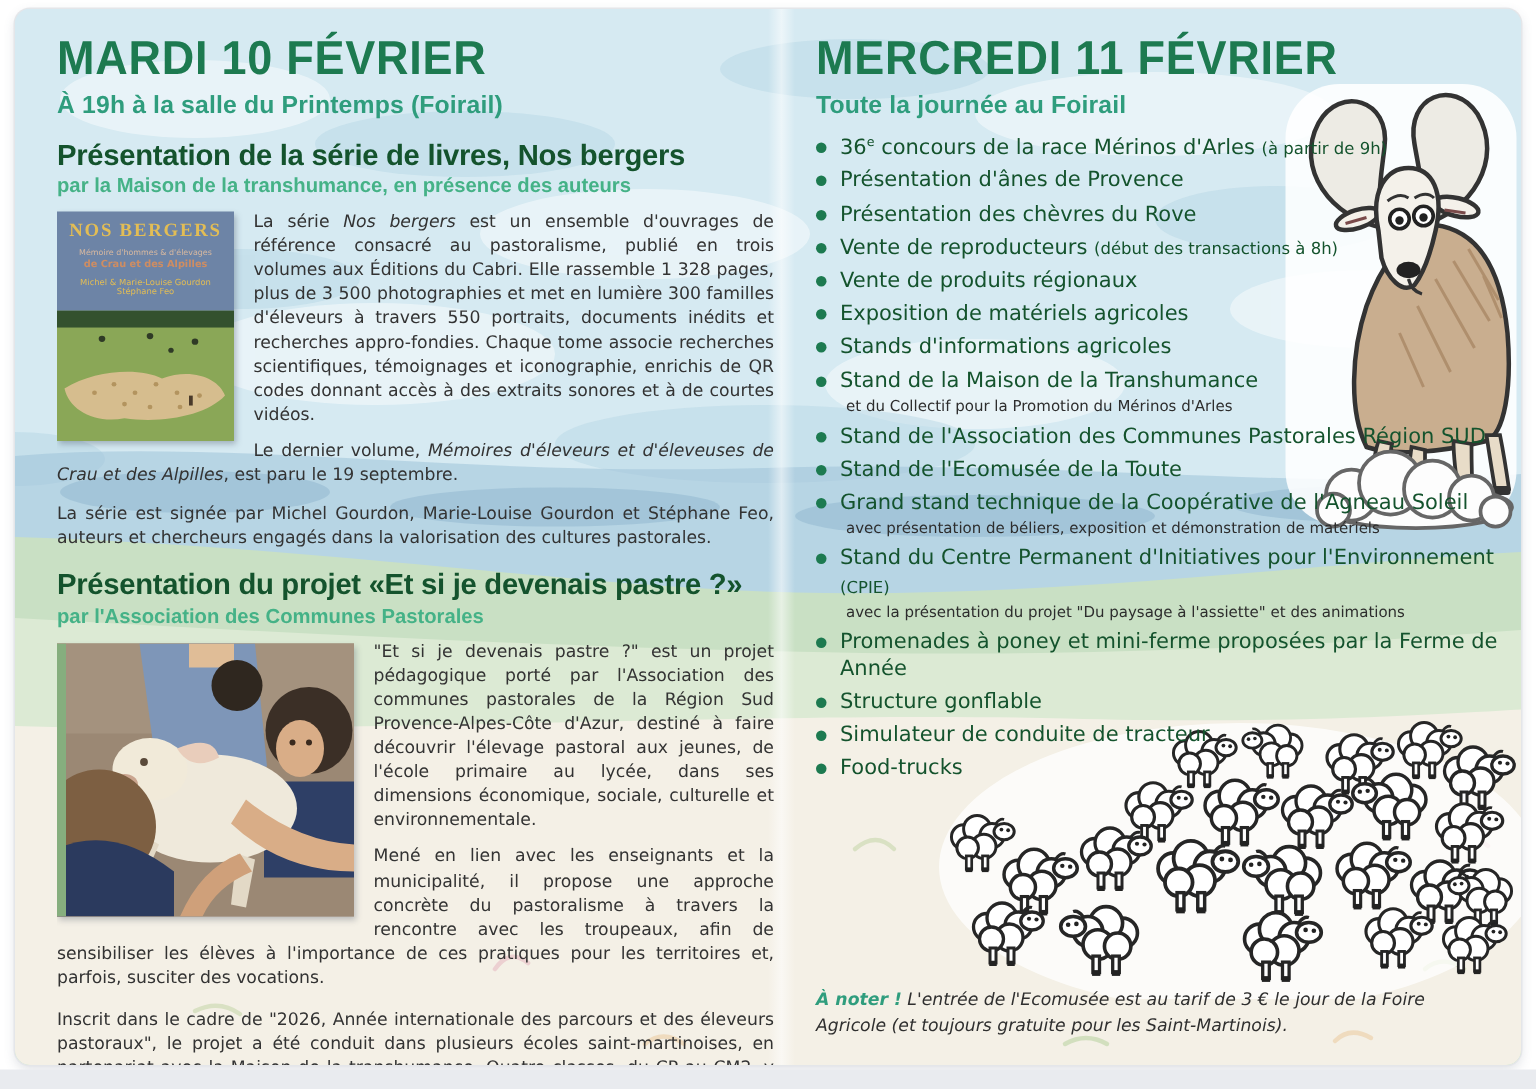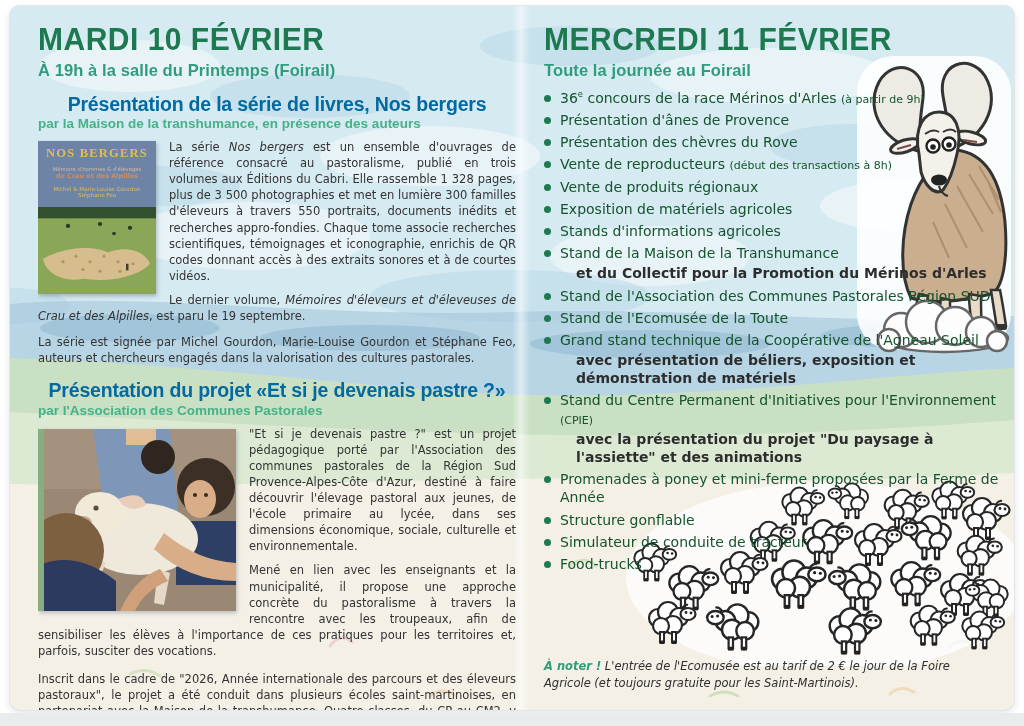--- a/index.html
+++ b/index.html
@@ -26,21 +26,21 @@
     font-family:"Liberation Sans",sans-serif;font-weight:bold;
     font-size:30px;letter-spacing:.5px;color:#1d7a50;
     transform:scaleY(1.06);transform-origin:left top;line-height:1.02;
   }
   .day-sub{
     font-family:"Liberation Sans",sans-serif;font-weight:bold;
     font-size:16.5px;color:#2f9d7d;margin-top:6px;letter-spacing:.1px;
   }
   h2.sec-title{
     font-family:"Liberation Sans",sans-serif;font-weight:bold;
-    font-size:19.5px;color:#0369a1;margin:14px 0 1px 0;letter-spacing:-.2px;line-height:1.1;text-align:center;
+    font-size:19.5px;color:#14532d;margin:14px 0 1px 0;letter-spacing:-.2px;line-height:1.1;
   }
   .sec-sub{
     font-family:"Liberation Sans",sans-serif;font-weight:bold;
     font-size:13.5px;color:#45b287;margin:0 0 8px 0;
   }
   .para{
     font-size:11.5px;line-height:1.4;color:#333;text-align:justify;margin:0 0 8px 0;
   }
   .para i{font-style:italic;}
 
@@ -63,21 +63,21 @@
     float:left;width:198px;height:182px;margin:3px 13px 4px 0;
     box-shadow:1px 2px 4px rgba(60,70,90,.3);background:#9b8874;overflow:hidden;
   }
 
   
   .events{margin-top:9px;}
   .ev{display:flex;gap:9px;margin:4px 0 3px 0;font-size:14px;line-height:1.3;color:#14532d;}
   .ev .dot{width:7px;height:7px;border-radius:50%;background:#1d7a50;flex:none;margin-top:6px;}
   .ev sup{font-size:60%;}
   .ev-small{font-size:11px;}
-  .ev-line2{margin:-1px 0 4px 32px;font-size:14px;line-height:1.3;color:#2d2d2d;font-weight:bold;}
+  .ev-line2{margin:-1px 0 4px 20px;font-size:10px;line-height:1.3;color:#2d2d2d;}
 
   .right-note{position:absolute;left:534px;top:652px;width:420px;z-index:3;
     font-size:11.5px;line-height:1.45;font-style:italic;color:#2f2f2f;}
   .right-note .note-label{color:#2f9d7d;font-weight:bold;}
 
   .goat-illus{left:838px;top:48px;width:172px;height:300px;}
   .flock-illus{left:616px;top:472px;width:390px;height:188px;}
 </style>
 </head>
 <body>
@@ -378,16 +378,16 @@
           <span class="dot"></span>
           <span class="ev-t">Simulateur de conduite de tracteur</span>
         </div>
         <div class="ev">
           <span class="dot"></span>
           <span class="ev-t">Food-trucks</span>
         </div>
       </div>
   </div>
 
-  <div class="right-note"><span class="note-label">À noter !</span><span> L'entrée de l'Ecomusée est au tarif de 2 € le jour de la Foire Agricole (et toujours gratuite pour les Saint-Martinois).</span></div>
+  <div class="right-note"><span class="note-label">À noter !</span><span> L'entrée de l'Ecomusée est au tarif de 3 € le jour de la Foire Agricole (et toujours gratuite pour les Saint-Martinois).</span></div>
 
 </div>
 <div class="bottom-strip"></div>
 
 </body></html>

